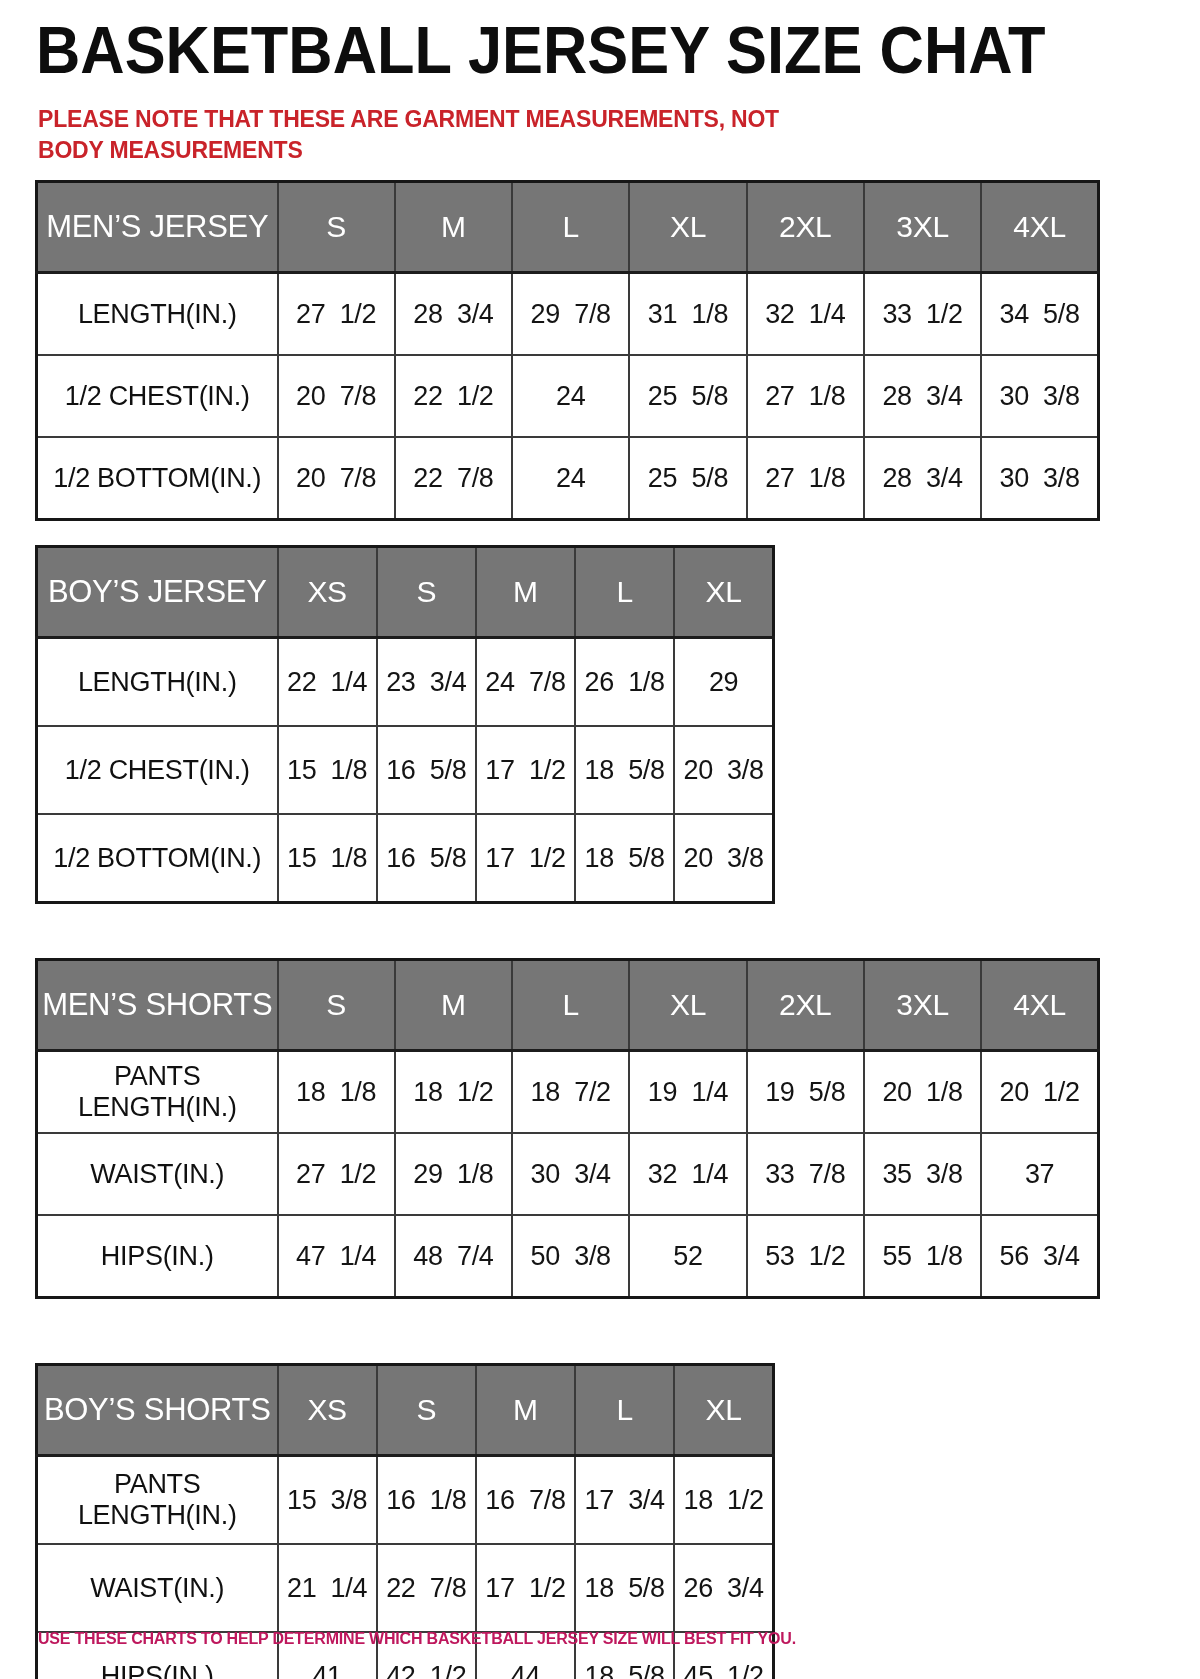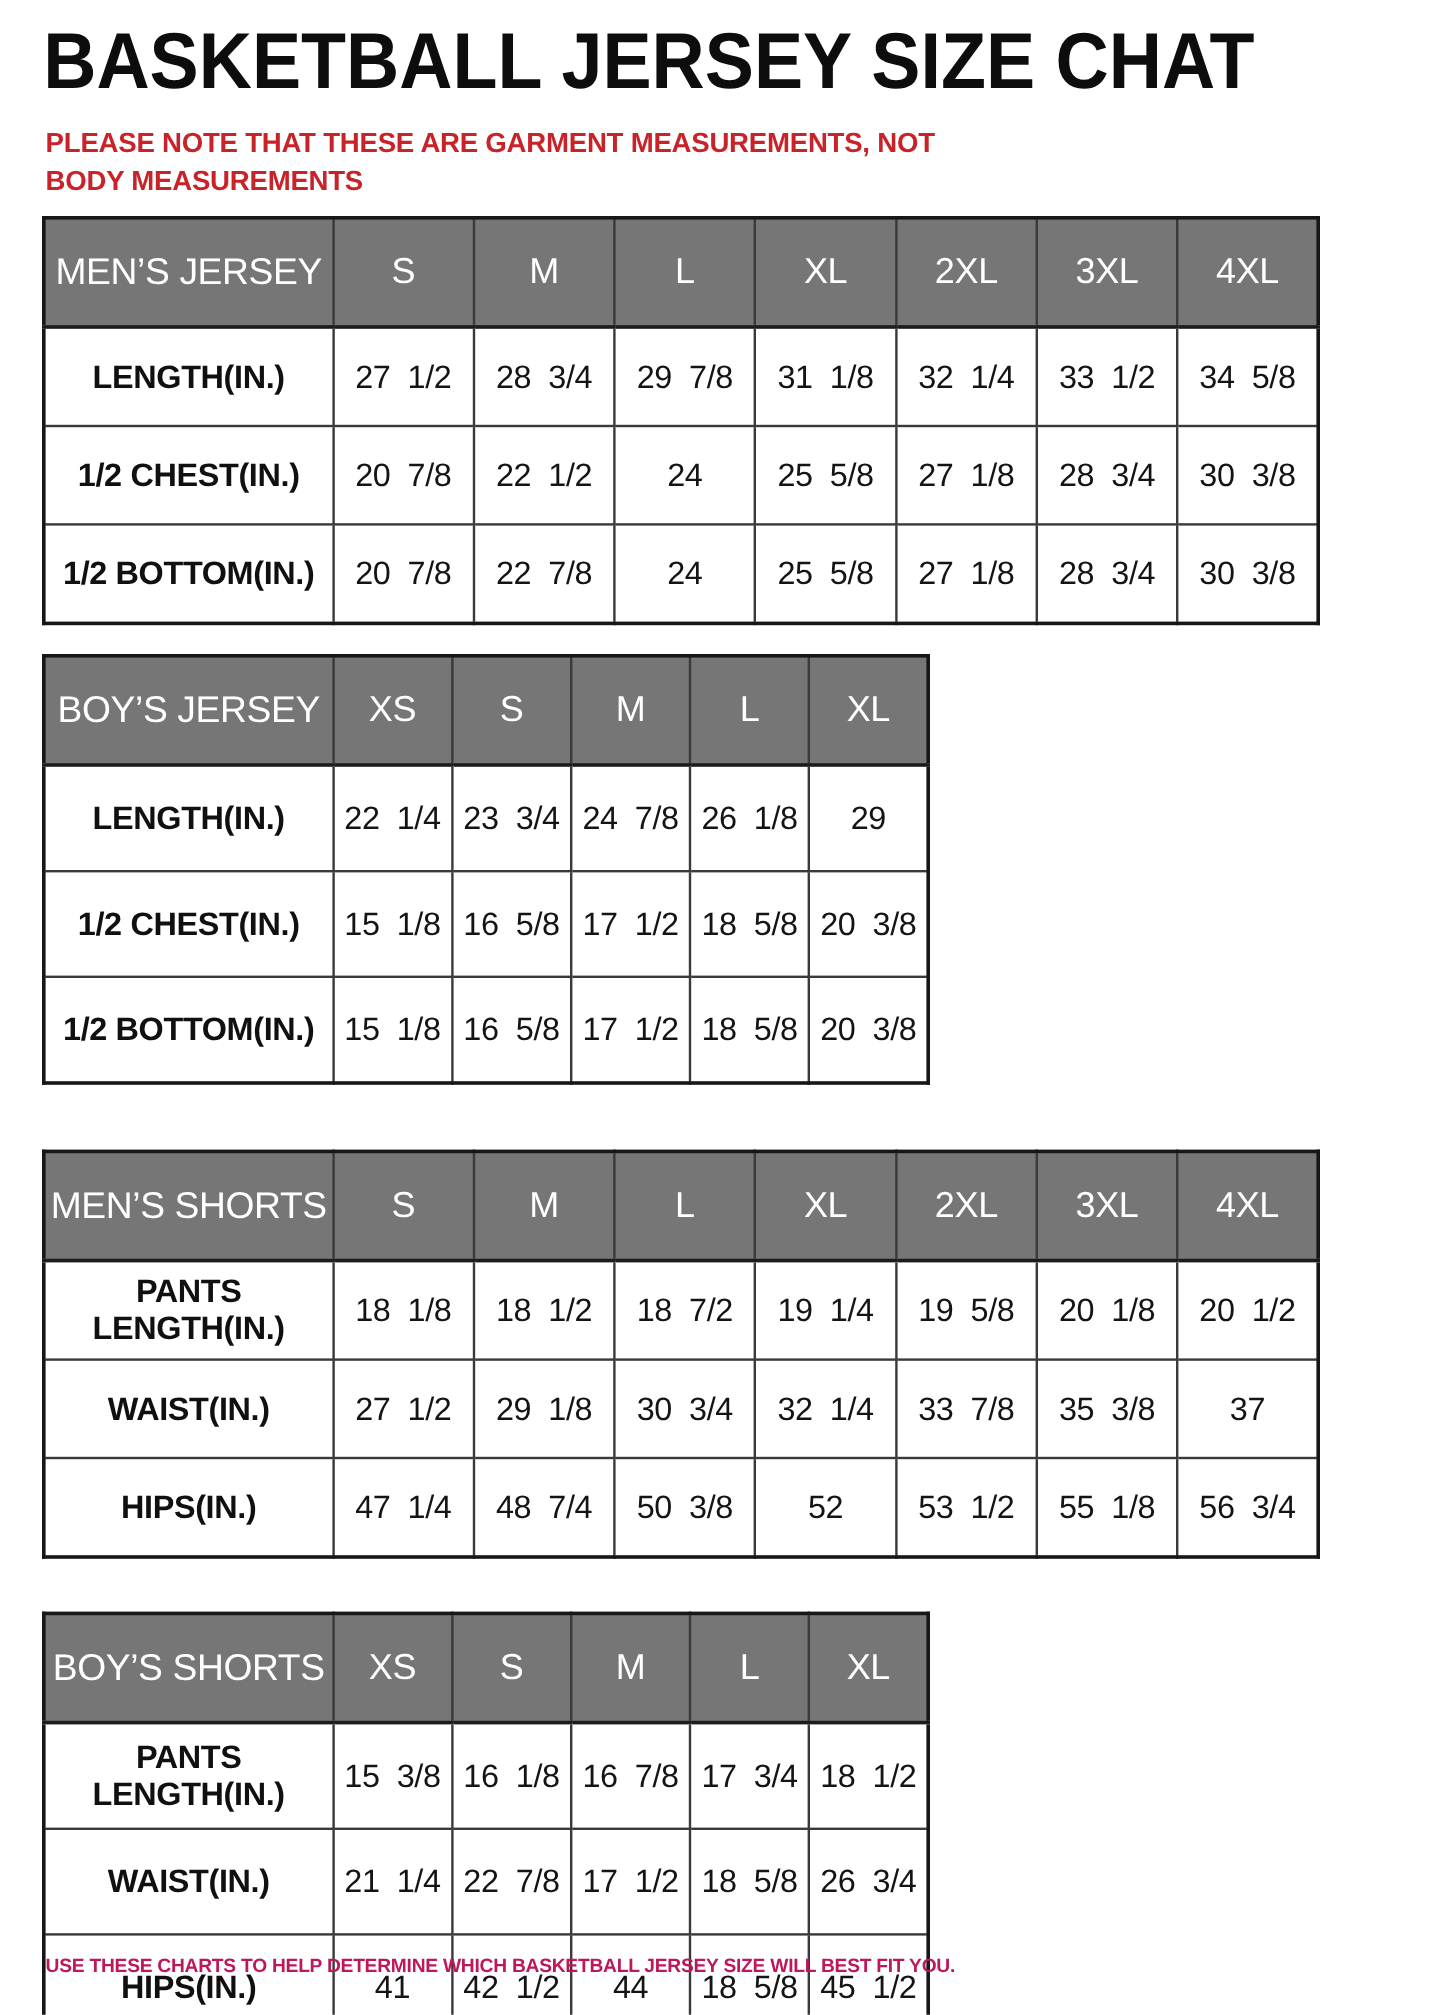--- a/index.html
+++ b/index.html
@@ -29,21 +29,21 @@
     margin: 19px 0 14px 38px;
     max-width: 800px;
     color: #c9232a;
     font-size: 23px;
     font-weight: bold;
     line-height: 1.35;
     letter-spacing: -0.2px;
   }
   .table-wrap { margin: 0 0 24px 0; }
   #table-host-1 { margin-bottom: 54px; }
-  #table-host-2 { margin-bottom: 44px; }
+  #table-host-2 { margin-bottom: 64px; }
   .size-table {
     border-collapse: collapse;
     table-layout: fixed;
     margin-left: 35px;
     border: 3px solid #171717;
     padding-left: 47px;
   }
   .size-table.wide { width: 1065px; }
   .size-table.narrow { width: 740px; }
   .size-table col.label-col { width: 241px; }
@@ -58,21 +58,21 @@
     background: #767676;
     color: #ffffff;
     font-weight: normal;
     font-size: 30px;
     height: 84px;
     border-bottom: 3px solid #1c1c1c;
   }
   .size-table thead th.tbl-title { font-size: 31px; }
   .size-table tbody th {
     font-size: 27px;
-    font-weight: bold;
+    font-weight: normal;
     color: #101010;
     line-height: 1.15;
   }
   .size-table tbody td {
     font-size: 27px;
     color: #141414;
     word-spacing: 7px;
   }
   .size-table.wide tbody th, .size-table.wide tbody td { height: 76px; }
   .size-table.narrow tbody th, .size-table.narrow tbody td { height: 82px; }

